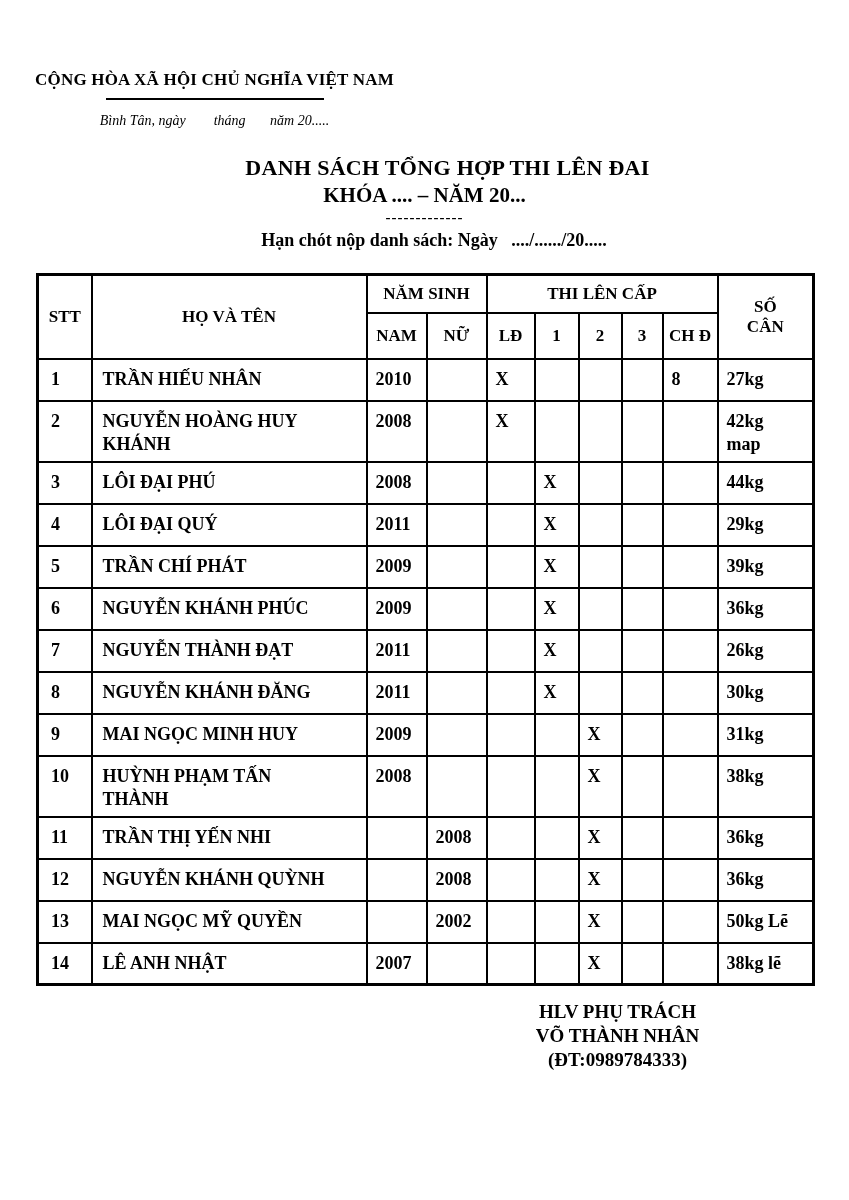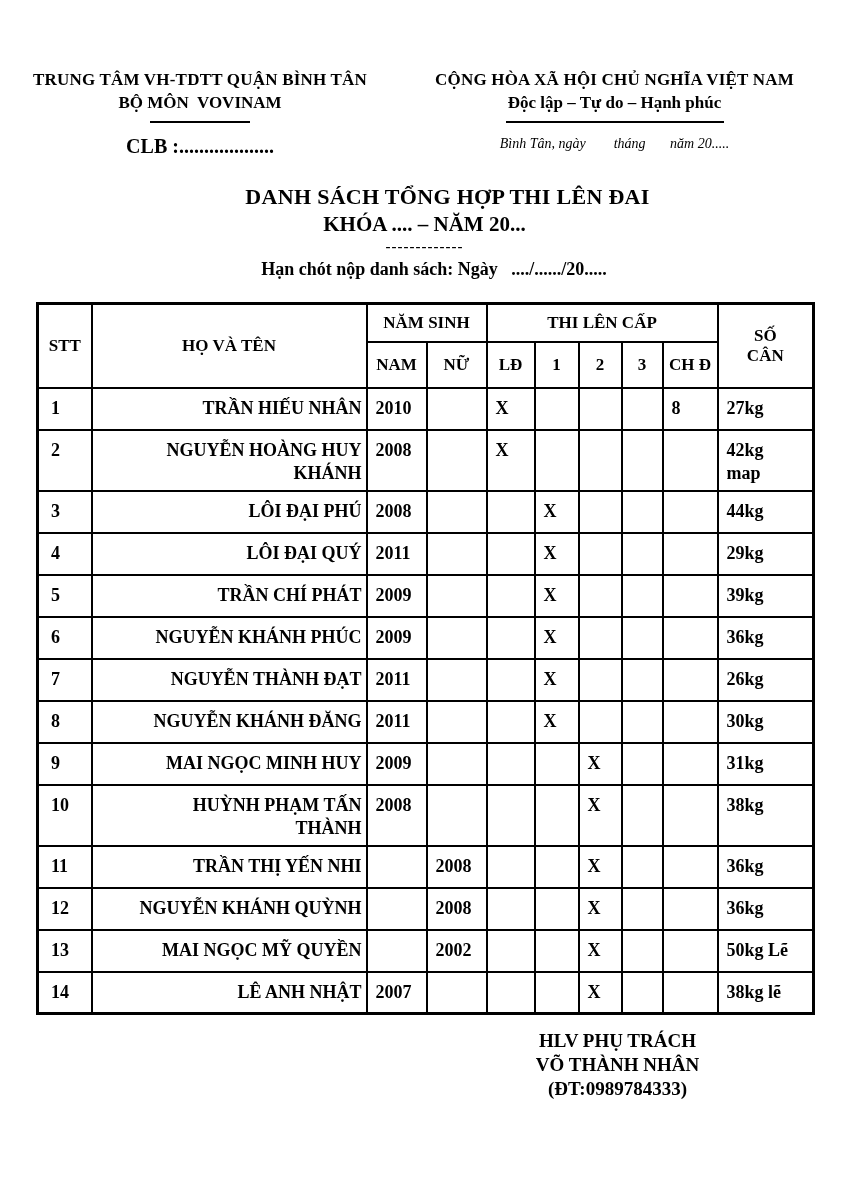--- a/index.html
+++ b/index.html
@@ -58,47 +58,40 @@
     font-weight: bold;
     vertical-align: top;
     text-align: left;
     height: 42px;
     padding: 8px 4px 5px 8px;
     line-height: 1.28;
     white-space: pre-line;
     overflow: hidden;
   }
   table.roster td.cell-stt { padding-left: 12px; }
-  table.roster td.cell-name { padding-left: 10px; text-align: right; }
+  table.roster td.cell-name { padding-left: 10px; }
 
   
   .signature {
     margin: 14px 0 15px 500px;
     width: 235px;
     text-align: center;
     font-size: 19px;
     font-weight: bold;
     line-height: 1.25;
   }
 </style>
 </head>
 <body>
 
 <div class="page">
 
   <div class="header-row">
-    <div class="header-left">
-      <div class="hdr-line1">TRUNG TÂM VH-TDTT QUẬN BÌNH TÂN</div>
-      <div class="hdr-line2">BỘ MÔN  VOVINAM</div>
-      <div class="rule short"></div>
-      <div class="clb-line">CLB :...................</div>
-    </div>
     <div class="header-right">
       <div class="hdr-line1">CỘNG HÒA XÃ HỘI CHỦ NGHĨA VIỆT NAM</div>
-      <div class="hdr-line2">Độc lập – Tự do – Hạnh phúc</div>
       <div class="rule long"></div>
       <div class="date-line">Bình Tân, ngày        tháng       năm 20.....</div>
     </div>
   </div>
 
   <div class="title-block">
     <div class="title-main">DANH SÁCH TỔNG HỢP THI LÊN ĐAI</div>
     <div class="title-sub">KHÓA .... – NĂM 20...</div>
     <div class="title-sep">-------------</div>
     <div class="deadline">Hạn chót nộp danh sách: Ngày   ..../....../20.....</div>

